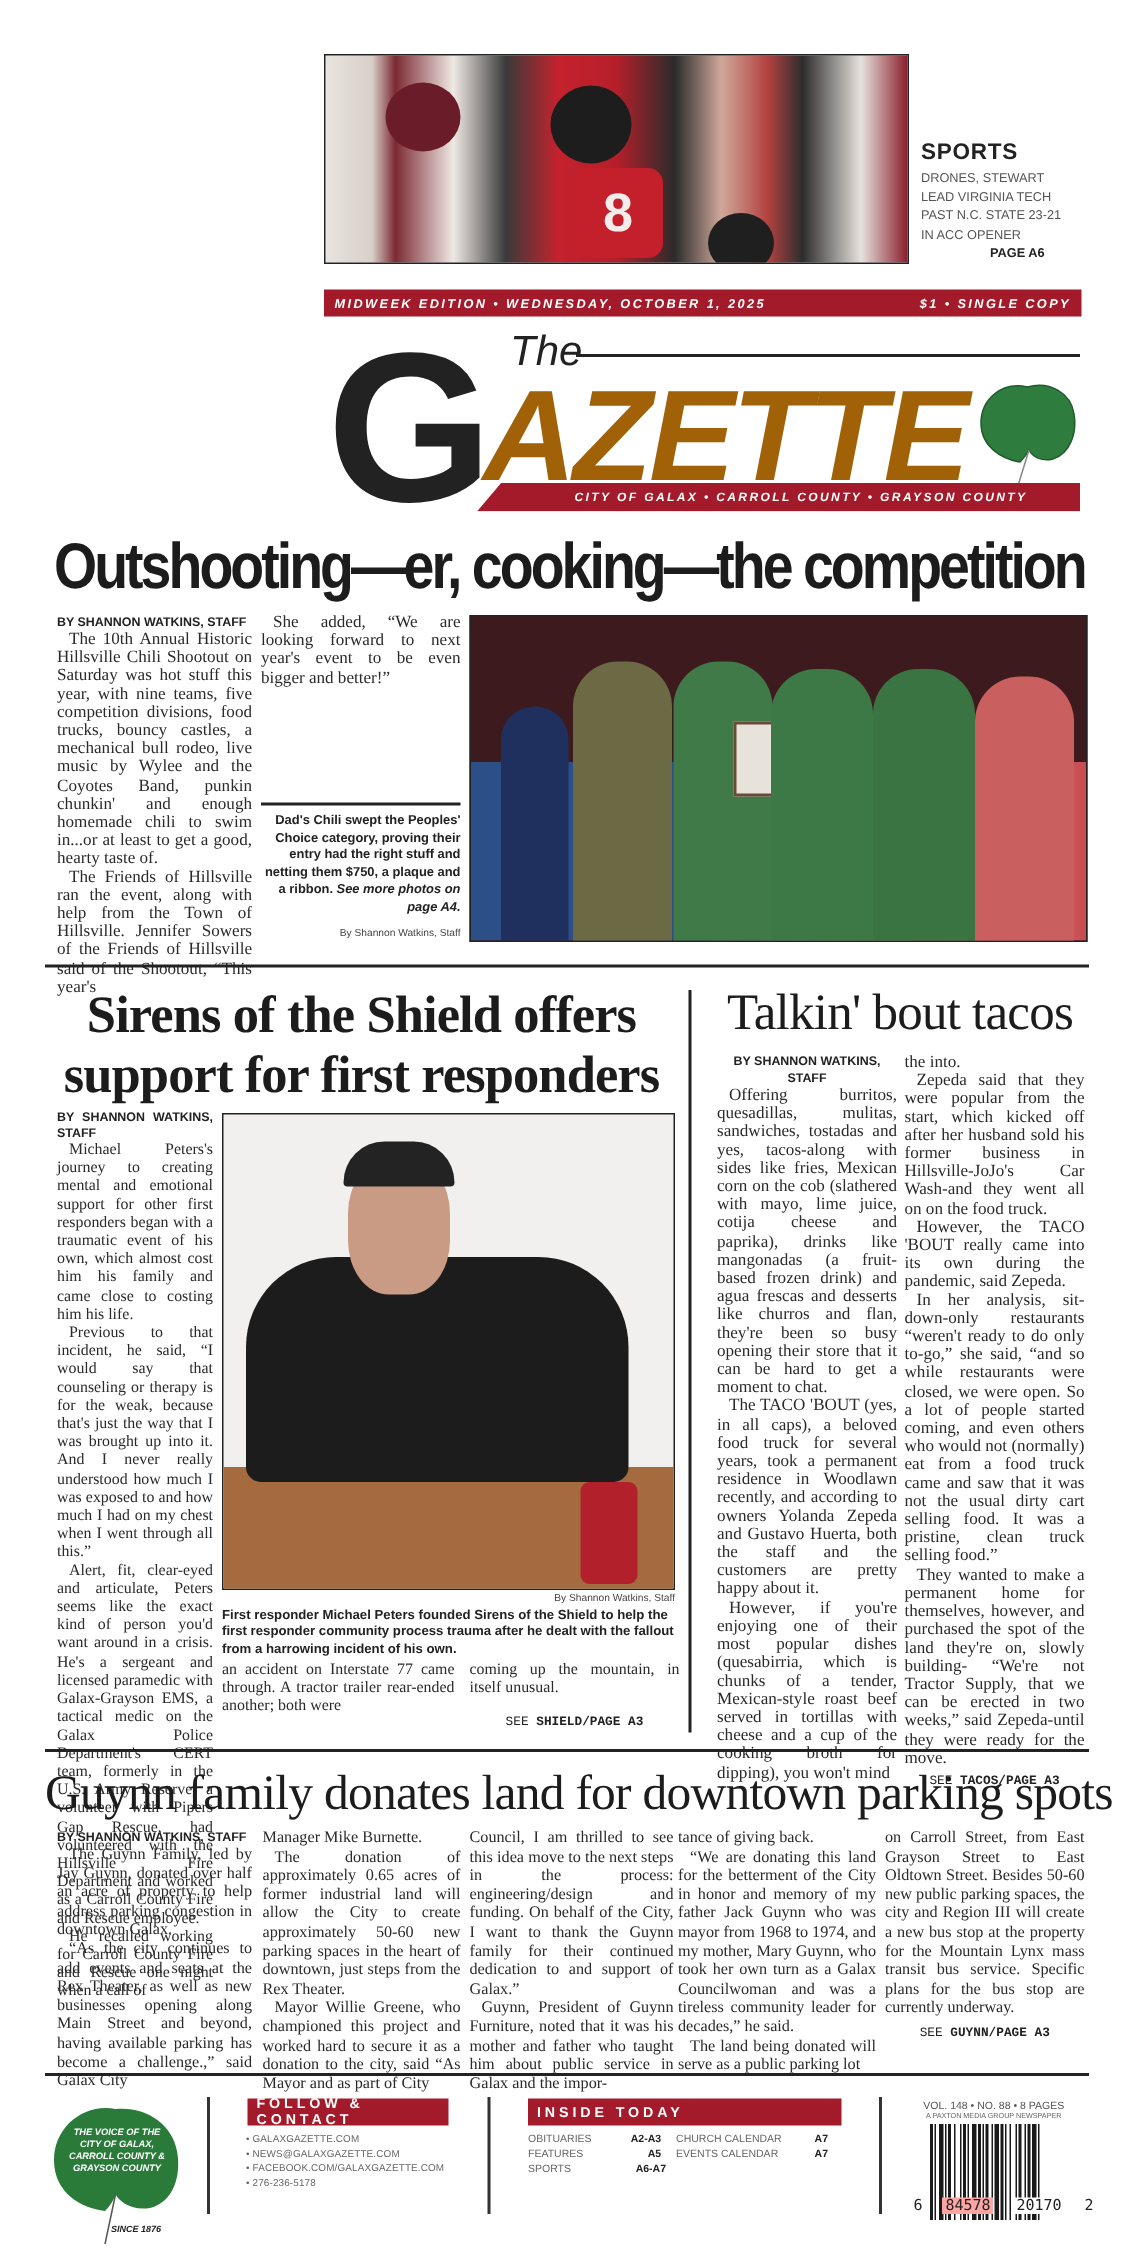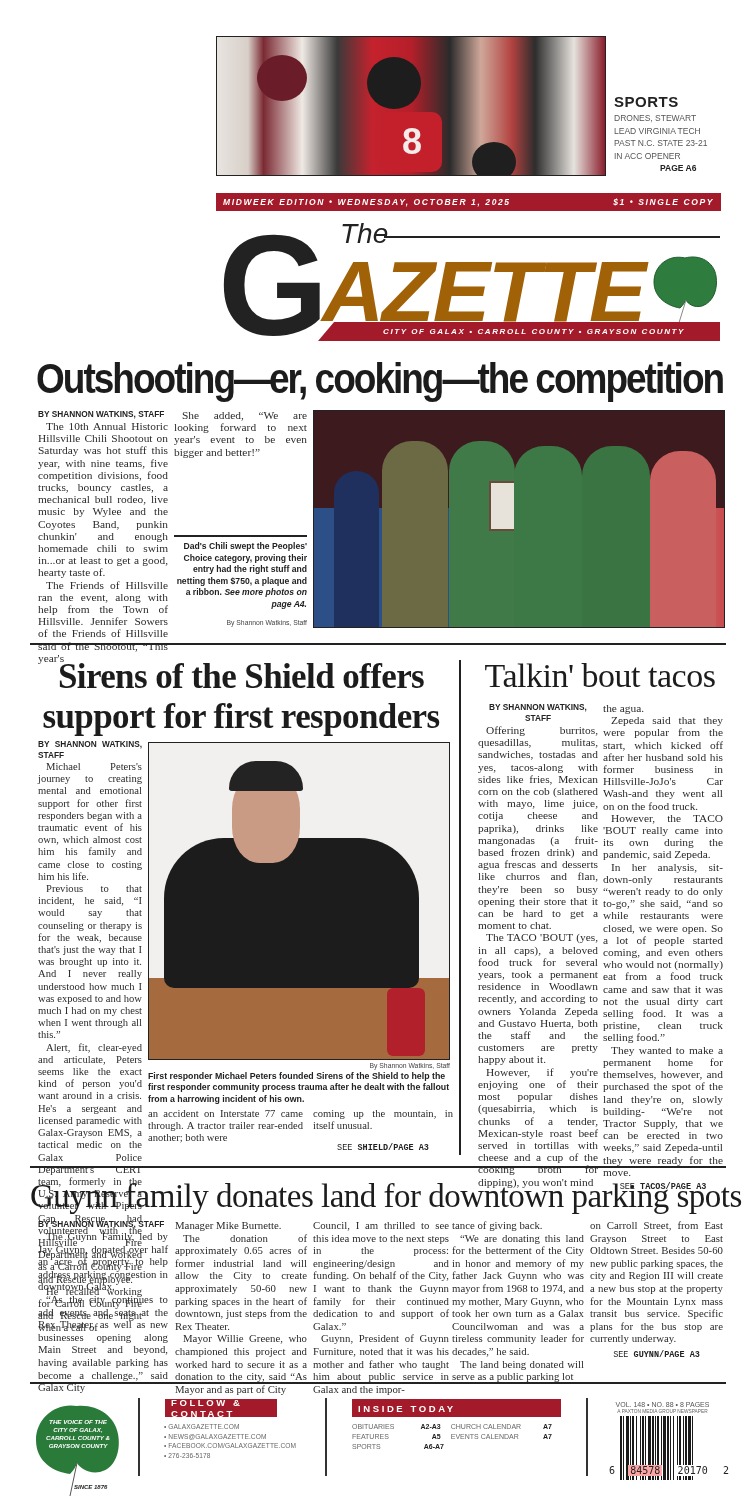--- a/index.html
+++ b/index.html
@@ -71,21 +71,21 @@
   #guynn-col5 { left: 590px; top: 1219px; width: 133px; }
 
   #rule-3 { left: 30px; top: 1382px; width: 696px; height: 1.5px; background: #222; }
 
   
   #footer-leaf { left: 30px; top: 1400px; width: 95px; height: 100px; }
   #footer-vrule-1 { left: 138px; top: 1398px; width: 1.5px; height: 78px; background: #333; }
   #footer-vrule-2 { left: 325px; top: 1398px; width: 1.5px; height: 78px; background: #333; }
   #footer-vrule-3 { left: 586px; top: 1398px; width: 1.5px; height: 78px; background: #333; }
   .footer-bar { height: 18px; background: #a31b2a; color: #fff; font-family: "Liberation Sans", sans-serif; font-weight: bold; font-size: 9.5px; letter-spacing: 2.6px; display: flex; align-items: center; padding-left: 6px; }
-  #follow-bar { left: 165px; top: 1399px; width: 112px; }
+  #follow-bar { left: 165px; top: 1399px; width: 134px; }
   #inside-bar { left: 352px; top: 1399px; width: 209px; }
   #follow-list { left: 164px; top: 1422px; font-family: "Liberation Sans", sans-serif; font-size: 6.6px; line-height: 9.6px; color: #666; letter-spacing: 0.1px; }
   #inside-table { left: 352px; top: 1422px; width: 210px; font-family: "Liberation Sans", sans-serif; font-size: 7px; line-height: 10px; color: #666; }
   #inside-table .row { display: flex; }
   #inside-table .name { width: 62px; }
   #inside-table .pg { width: 30px; text-align: right; font-weight: bold; color: #222; margin-right: 10px; }
   #vol-info { left: 600px; top: 1400px; width: 125px; text-align: center; font-family: "Liberation Sans", sans-serif; font-size: 7px; line-height: 9px; color: #555; }
   #paxton { left: 600px; top: 1409px; width: 125px; text-align: center; font-family: "Liberation Sans", sans-serif; font-size: 4.8px; color: #666; }
   #barcode { left: 618px; top: 1416px; width: 104px; height: 64px; }
   #barcode-digits { left: 609px; top: 1465px; width: 120px; font-family: "DejaVu Sans Mono", monospace; font-size: 10px; color: #222; display: flex; justify-content: space-between; }
@@ -178,21 +178,21 @@
 </div>
 
 <div id="headline-tacos" class="abs">Talkin' bout tacos</div>
 <div id="tacos-col1" class="abs col">
   <div class="byline" style="text-align:center;">BY SHANNON WATKINS, STAFF</div>
   <p>Offering burritos, quesadillas, mulitas, sandwiches, tostadas and yes, tacos-along with sides like fries, Mexican corn on the cob (slathered with mayo, lime juice, cotija cheese and paprika), drinks like mangonadas (a fruit-based frozen drink) and agua frescas and desserts like churros and flan, they're been so busy opening their store that it can be hard to get a moment to chat.</p>
   <p>The TACO 'BOUT (yes, in all caps), a beloved food truck for several years, took a permanent residence in Woodlawn recently, and according to owners Yolanda Zepeda and Gustavo Huerta, both the staff and the customers are pretty happy about it.</p>
   <p>However, if you're enjoying one of their most popular dishes (quesabirria, which is chunks of a tender, Mexican-style roast beef served in tortillas with cheese and a cup of the cooking broth for dipping), you won't mind</p>
 </div>
 <div id="tacos-col2" class="abs col">
-  <p class="noind">the agua.</p>
+  <p class="noind">the into.</p>
   <p>Zepeda said that they were popular from the start, which kicked off after her husband sold his former business in Hillsville-JoJo's Car Wash-and they went all on on the food truck.</p>
   <p>However, the TACO 'BOUT really came into its own during the pandemic, said Zepeda.</p>
   <p>In her analysis, sit-down-only restaurants “weren't ready to do only to-go,” she said, “and so while restaurants were closed, we were open. So a lot of people started coming, and even others who would not (normally) eat from a food truck came and saw that it was not the usual dirty cart selling food. It was a pristine, clean truck selling food.”</p>
   <p>They wanted to make a permanent home for themselves, however, and purchased the spot of the land they're on, slowly building- “We're not Tractor Supply, that we can be erected in two weeks,” said Zepeda-until they were ready for the move.</p>
   <div class="see" style="text-align:center;margin-top:3px;">
     <span>SEE</span>
     <b>TACOS/PAGE A3</b>
   </div>
 </div>
 

